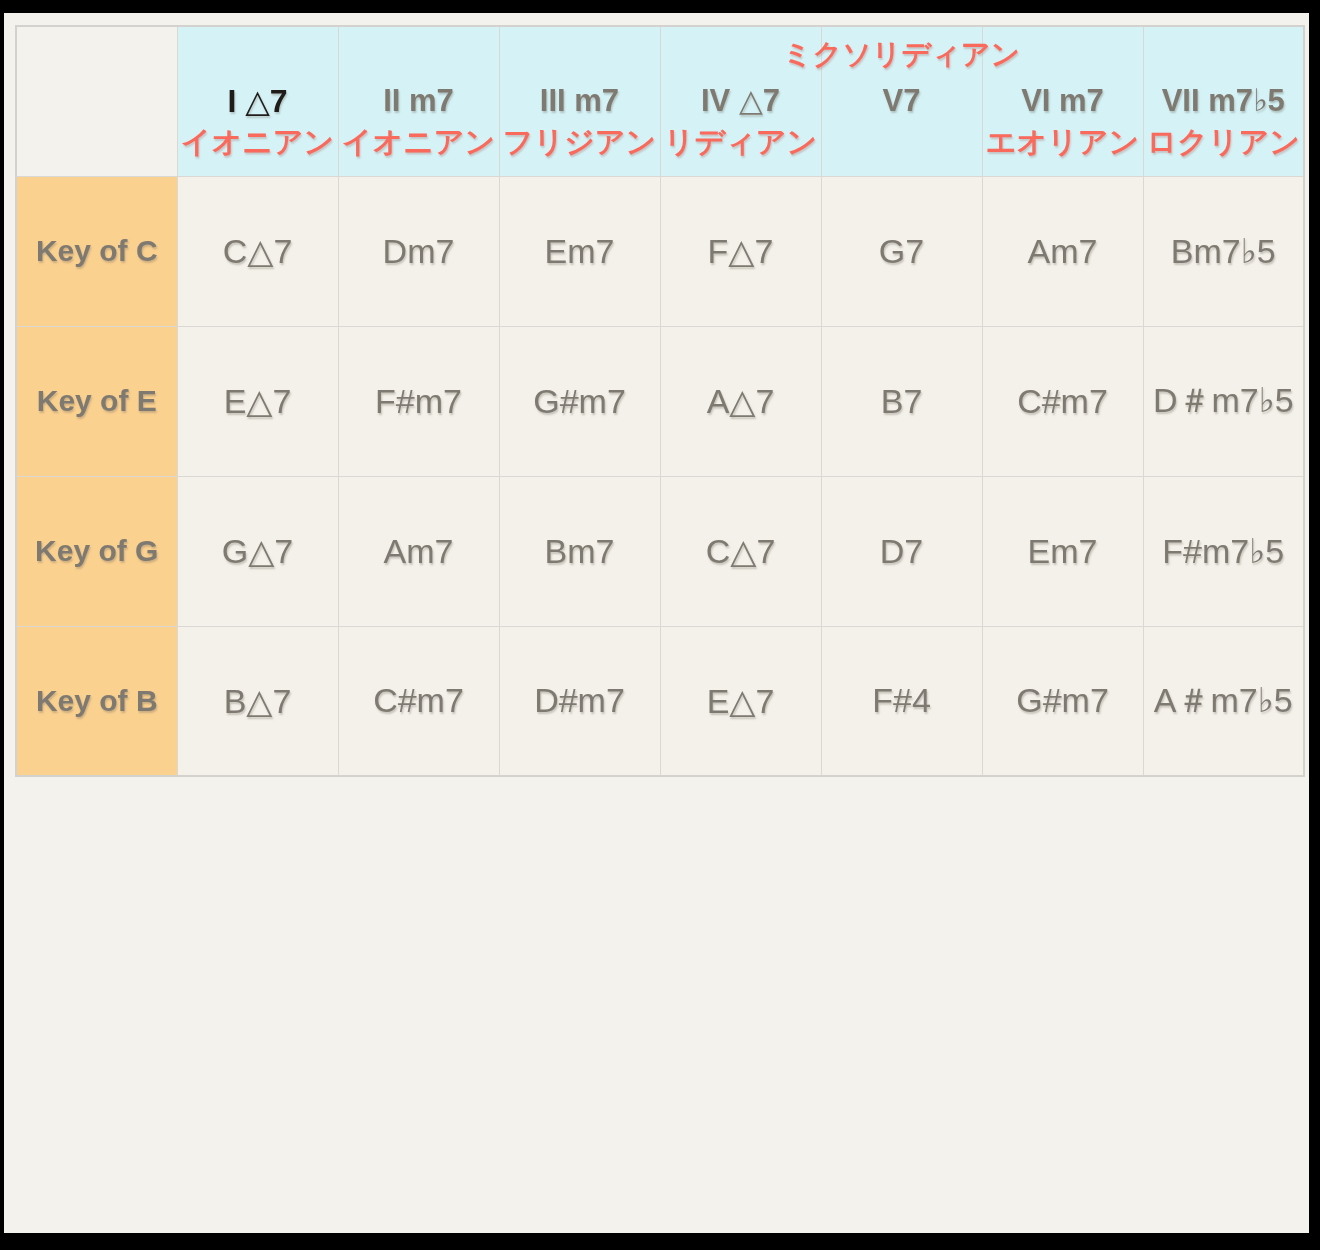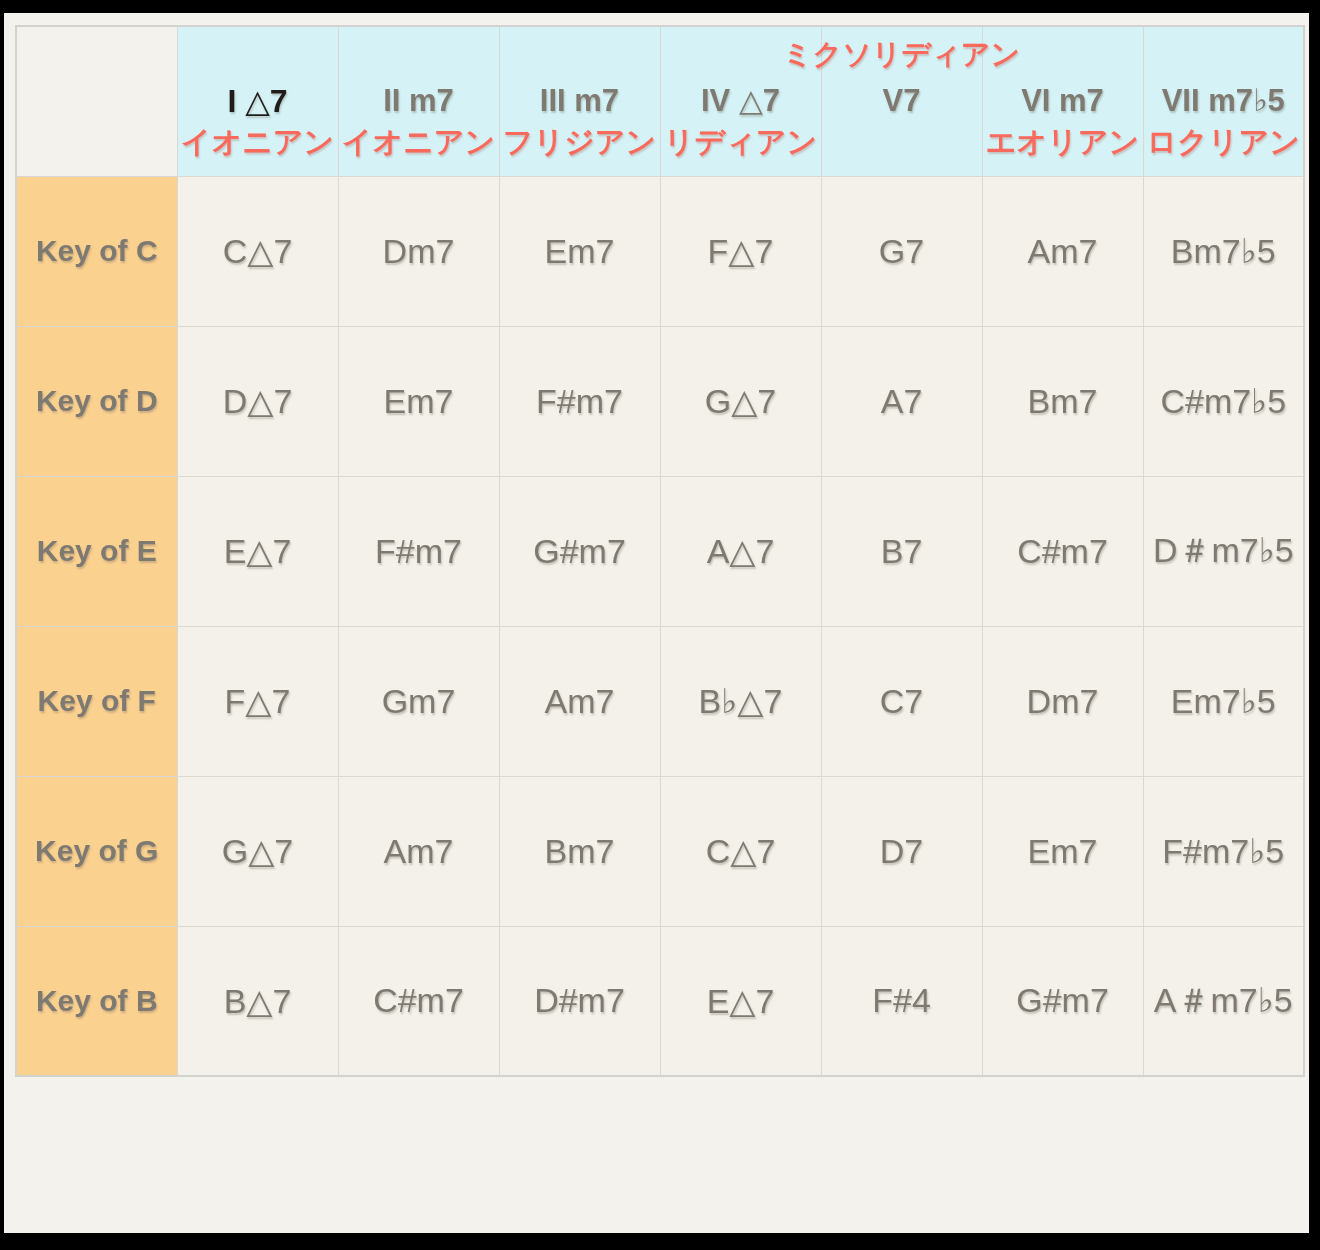--- a/index.html
+++ b/index.html
@@ -116,48 +116,28 @@
           <th class="keycell">Key of C</th>
           <td class="chord">C△7</td>
           <td class="chord">Dm7</td>
           <td class="chord">Em7</td>
           <td class="chord">F△7</td>
           <td class="chord">G7</td>
           <td class="chord">Am7</td>
           <td class="chord">Bm7♭5</td>
         </tr>
         <tr>
-          <th class="keycell">Key of D</th>
-          <td class="chord">D△7</td>
-          <td class="chord">Em7</td>
-          <td class="chord">F#m7</td>
-          <td class="chord">G△7</td>
-          <td class="chord">A7</td>
-          <td class="chord">Bm7</td>
-          <td class="chord">C#m7♭5</td>
-        </tr>
-        <tr>
           <th class="keycell">Key of E</th>
           <td class="chord">E△7</td>
           <td class="chord">F#m7</td>
           <td class="chord">G#m7</td>
           <td class="chord">A△7</td>
           <td class="chord">B7</td>
           <td class="chord">C#m7</td>
           <td class="chord">D＃m7♭5</td>
-        </tr>
-        <tr>
-          <th class="keycell">Key of F</th>
-          <td class="chord">F△7</td>
-          <td class="chord">Gm7</td>
-          <td class="chord">Am7</td>
-          <td class="chord">B♭△7</td>
-          <td class="chord">C7</td>
-          <td class="chord">Dm7</td>
-          <td class="chord">Em7♭5</td>
         </tr>
         <tr>
           <th class="keycell">Key of G</th>
           <td class="chord">G△7</td>
           <td class="chord">Am7</td>
           <td class="chord">Bm7</td>
           <td class="chord">C△7</td>
           <td class="chord">D7</td>
           <td class="chord">Em7</td>
           <td class="chord">F#m7♭5</td>

